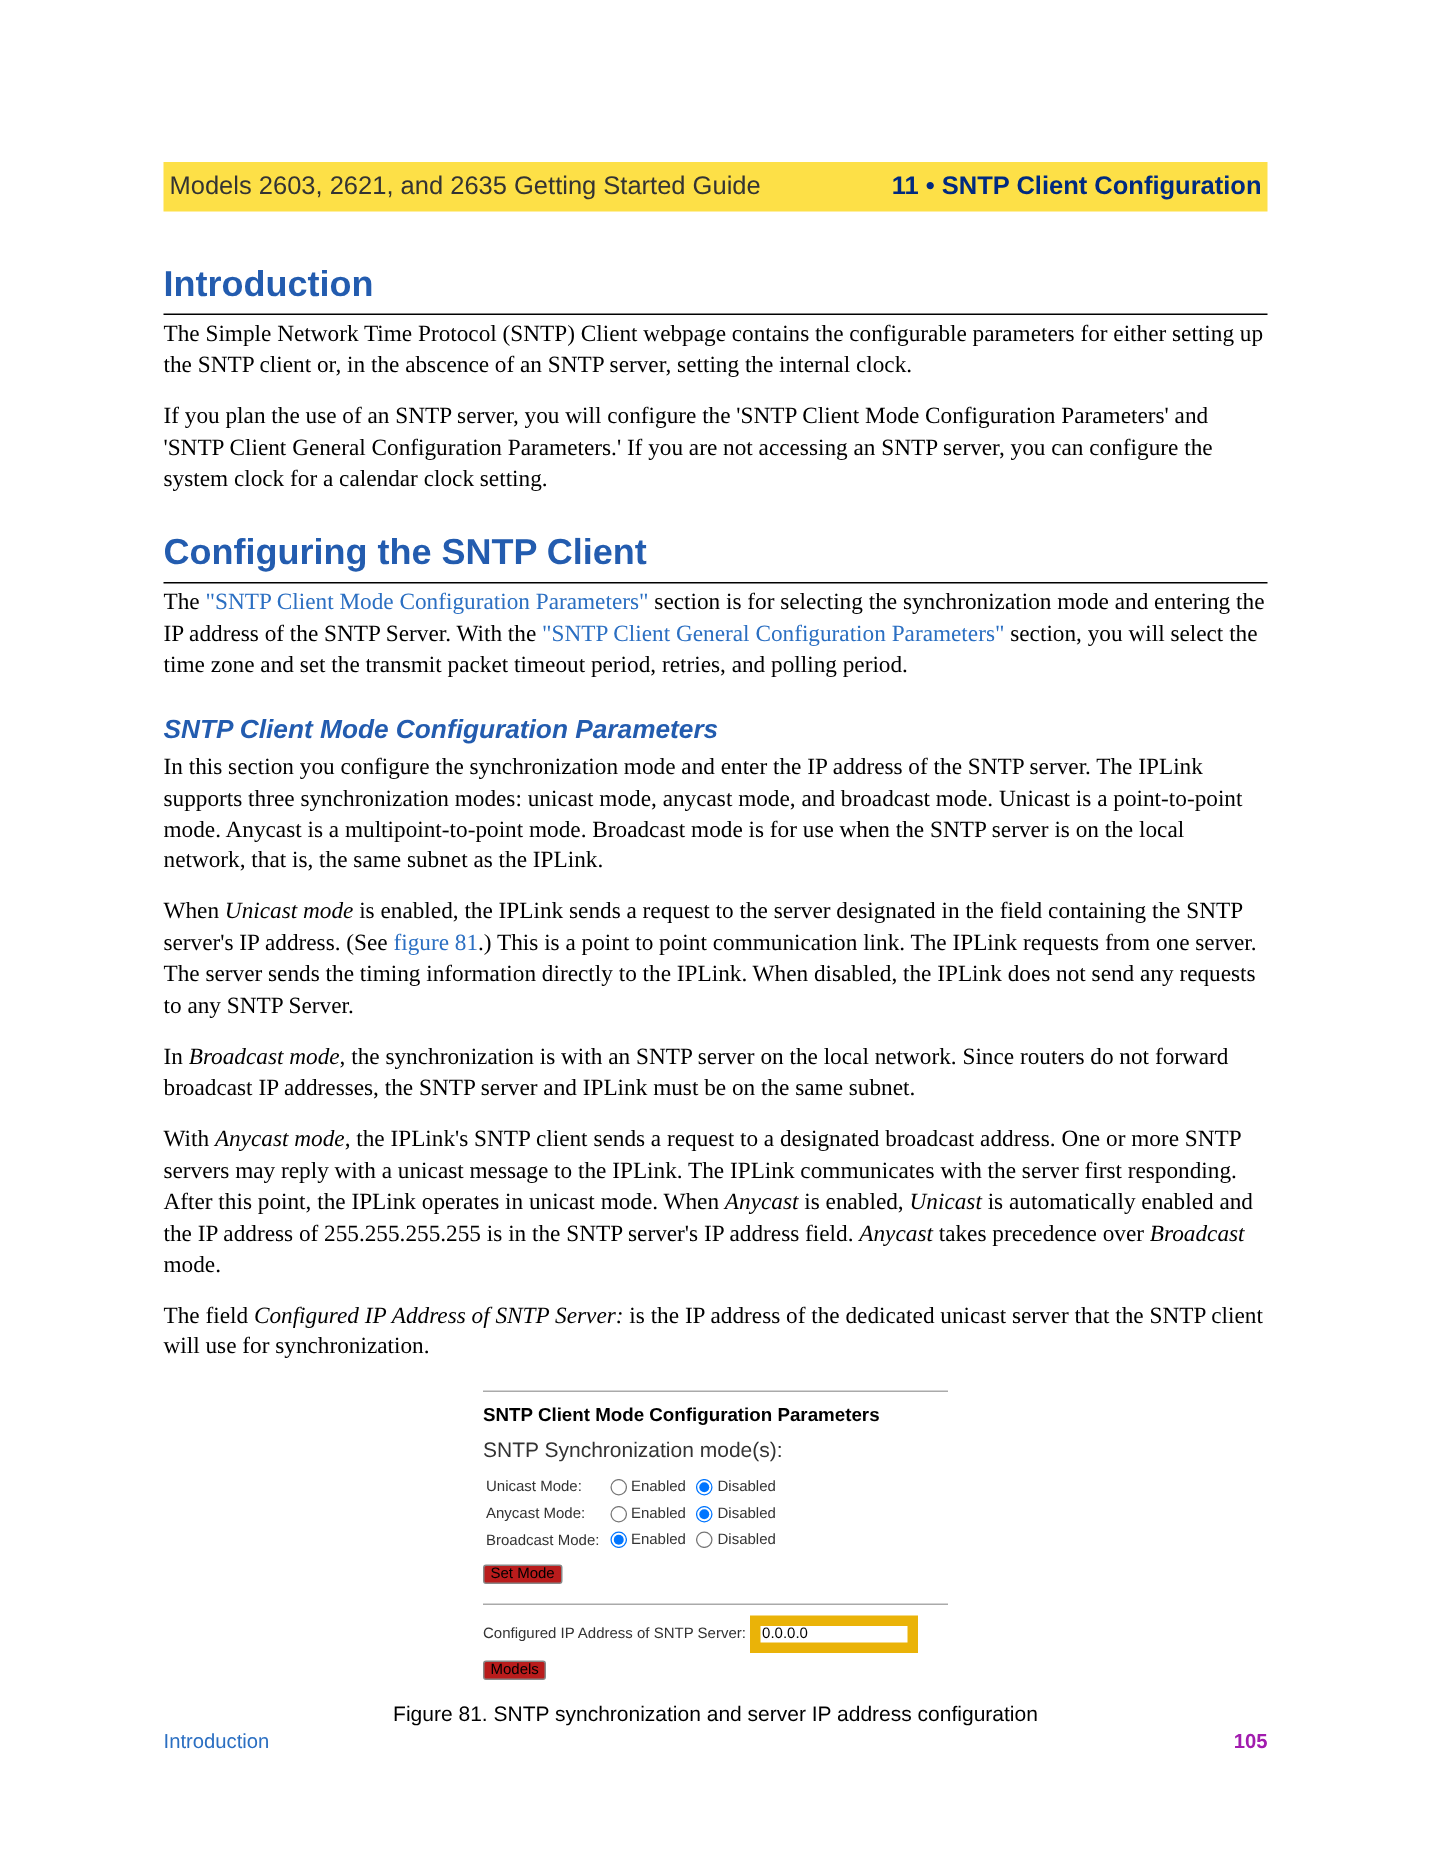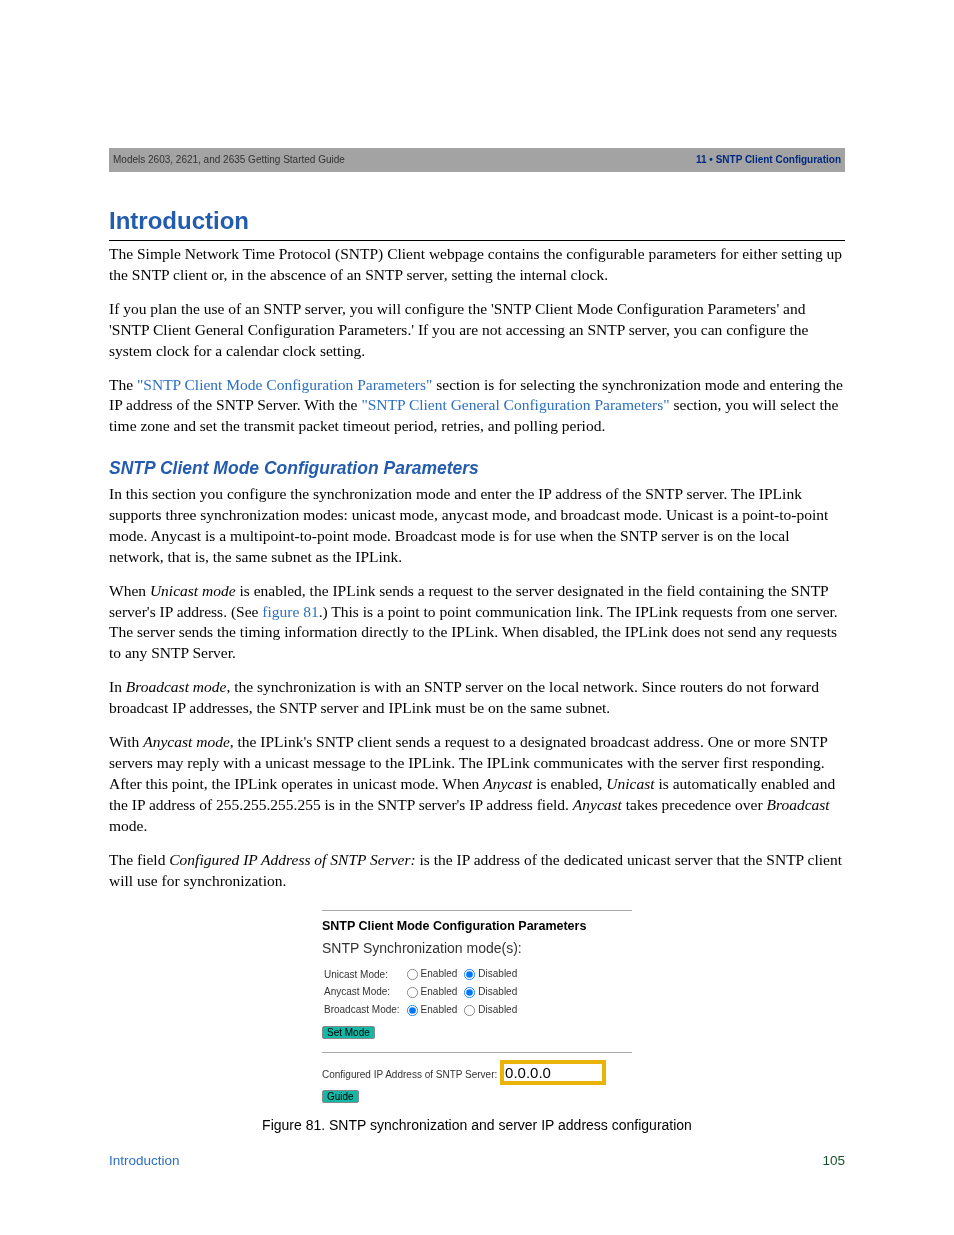--- a/index.html
+++ b/index.html
@@ -12,29 +12,28 @@
     background: #fff;
   }
   .page {
     width: 954px;
     height: 1235px;
     position: relative;
     box-sizing: border-box;
     padding: 108px 109px 0 109px;
   }
   .top-banner {
-    background: #a3a3a3;
+    background: #fde047;
     display: flex;
     justify-content: space-between;
     align-items: center;
     padding: 5px 4px 5px 4px;
     font-family: 'Trebuchet MS', Verdana, sans-serif;
-    font-size: 10px;
+    font-size: 17px;
     margin-bottom: 33px;
-    margin-top: 40px;
   }
   .top-banner .left {
     color: #333;
   }
   .top-banner .right {
     color: #002a80;
     font-weight: bold;
   }
   h1.section-heading {
     font-family: 'Trebuchet MS', Verdana, sans-serif;
@@ -106,34 +105,34 @@
   }
   .figure-table input[type=radio]{
     margin:0 2px 0 0;
     vertical-align: middle;
     transform: scale(0.85);
   }
   .figure-btn {
     font-size: 10px;
     padding: 0px 4px;
     border: 1px solid #888;
-    background: #14b8a6;
+    background: #b91c1c;
     border-radius: 2px;
     font-family: Arial, sans-serif;
   }
   .figure-ip-row {
     font-size: 10px;
     color:#333;
     margin-top: 4px;
   }
   .figure-ip-row input[type=text]{
-    font-size: 15px;
+    font-size: 10px;
     padding: 0 1px;
     width: 96px;
-    border:4px solid #eab308;
+    border:7px solid #eab308;
   }
   .figure-caption {
     font-family: 'Trebuchet MS', Verdana, sans-serif;
     font-size: 14px;
     text-align: center;
     margin-top: 10px;
   }
   .footer {
     position: absolute;
     bottom: 65px;
@@ -141,38 +140,39 @@
     right: 109px;
     display: flex;
     justify-content: space-between;
     font-family: 'Trebuchet MS', Verdana, sans-serif;
     font-size: 13.5px;
   }
   .footer .fleft {
     color: #2b6fc2;
   }
   .footer .fright {
-    font-weight: normal;
-    color: #14532d;
+    font-weight: bold;
+    color: #a21caf;
   }
 </style>
 </head>
 <body>
 
 <div class="page">
 
   <div class="top-banner">
     <span class="left">Models 2603, 2621, and 2635 Getting Started Guide</span>
     <span class="right">11 • SNTP Client Configuration</span>
   </div>
 
   <h1 class="section-heading">Introduction</h1>
   <p>The Simple Network Time Protocol (SNTP) Client webpage contains the configurable parameters for either setting up the SNTP client or, in the abscence of an SNTP server, setting the internal clock.</p>
   <p>If you plan the use of an SNTP server, you will configure the 'SNTP Client Mode Configuration Parameters' and 'SNTP Client General Configuration Parameters.' If you are not accessing an SNTP server, you can configure the system clock for a calendar clock setting.</p>
 
+  <h1 class="section-heading" style="margin-top:22px">Configuring the SNTP Client</h1>
   <p>
     <span>The </span><span class="link">"SNTP Client Mode Configuration Parameters"</span><span> section is for selecting the synchronization mode and entering the IP address of the SNTP Server. With the </span><span class="link">"SNTP Client General Configuration Parameters"</span><span> section, you will select the time zone and set the transmit packet timeout period, retries, and polling period.</span>
   </p>
 
   <h2 class="subheading">SNTP Client Mode Configuration Parameters</h2>
   <p>In this section you configure the synchronization mode and enter the IP address of the SNTP server. The IPLink supports three synchronization modes: unicast mode, anycast mode, and broadcast mode. Unicast is a point-to-point mode. Anycast is a multipoint-to-point mode. Broadcast mode is for use when the SNTP server is on the local network, that is, the same subnet as the IPLink.</p>
   <p>
     <span>When </span><span class="italic">Unicast mode</span><span> is enabled, the IPLink sends a request to the server designated in the field containing the SNTP server's IP address. (See </span><span class="link">figure 81</span><span>.) This is a point to point communication link. The IPLink requests from one server. The server sends the timing information directly to the IPLink. When disabled, the IPLink does not send any requests to any SNTP Server.</span>
   </p>
   <p>
@@ -210,21 +210,21 @@
         </tr>
       </tbody>
         </table>
       <button class="figure-btn" style="margin-top:2px">Set Mode</button>
 
       <hr class="figure-hr" style="margin-top:10px">
       <div class="figure-ip-row">
         <span>Configured IP Address of SNTP Server:</span>
         <input type="text" value="0.0.0.0" style="">
       </div>
-      <button class="figure-btn" style="margin-top:2px">Guide</button>
+      <button class="figure-btn" style="margin-top:2px">Models</button>
     </div>
     <div class="figure-caption">Figure 81. SNTP synchronization and server IP address configuration</div>
   </div>
 
   <div class="footer">
     <span class="fleft">Introduction</span>
     <span class="fright">105</span>
   </div>
 
 </div>

